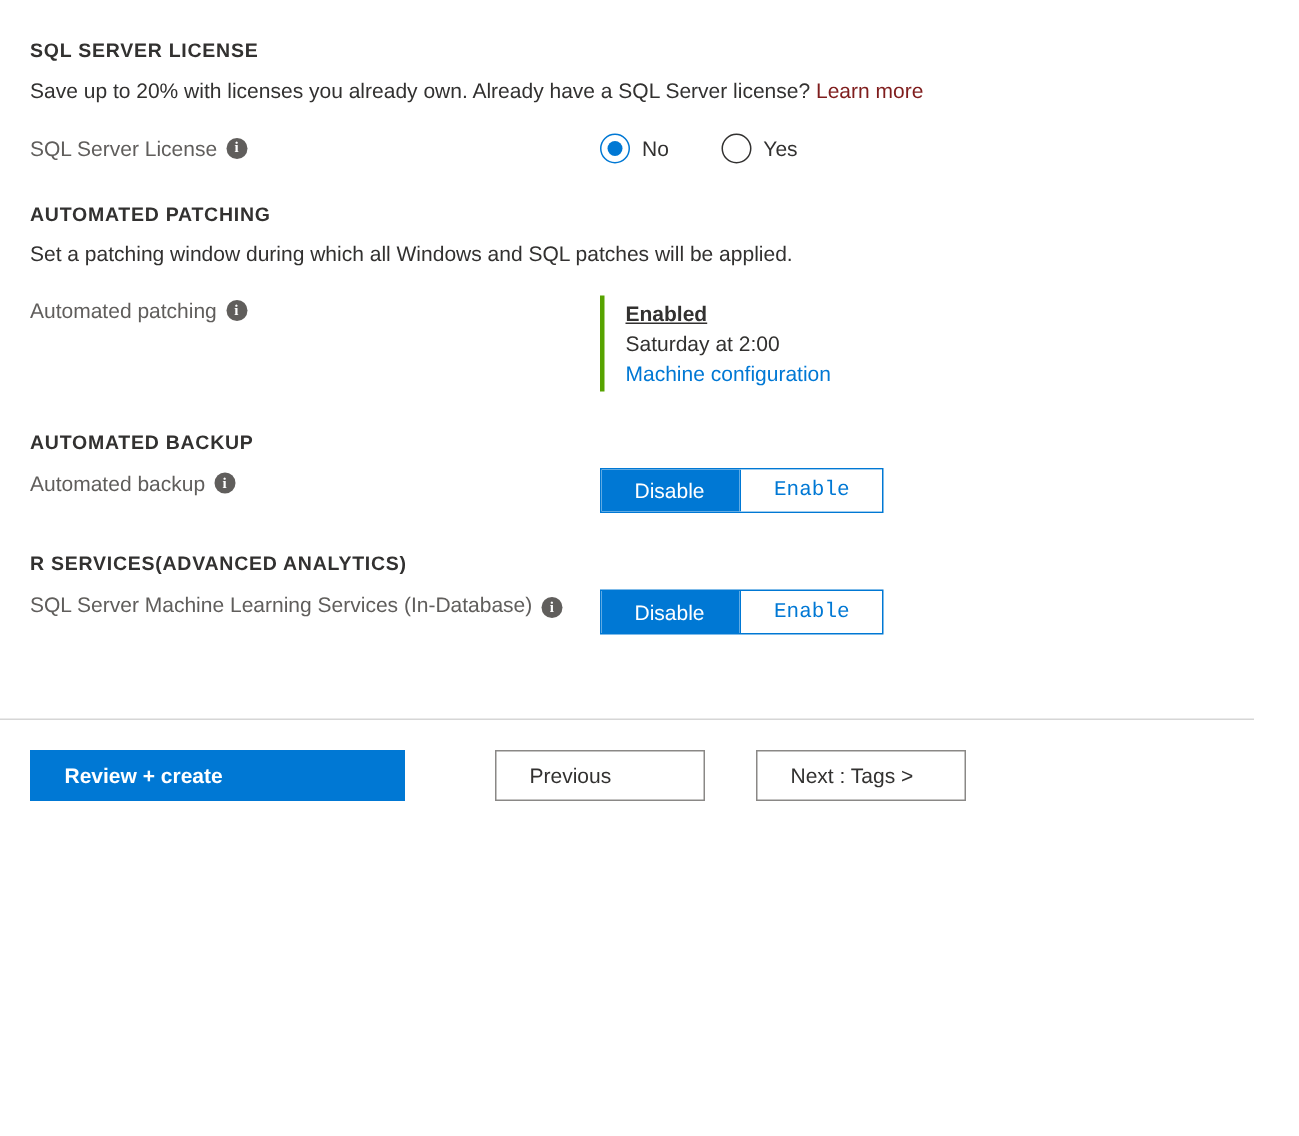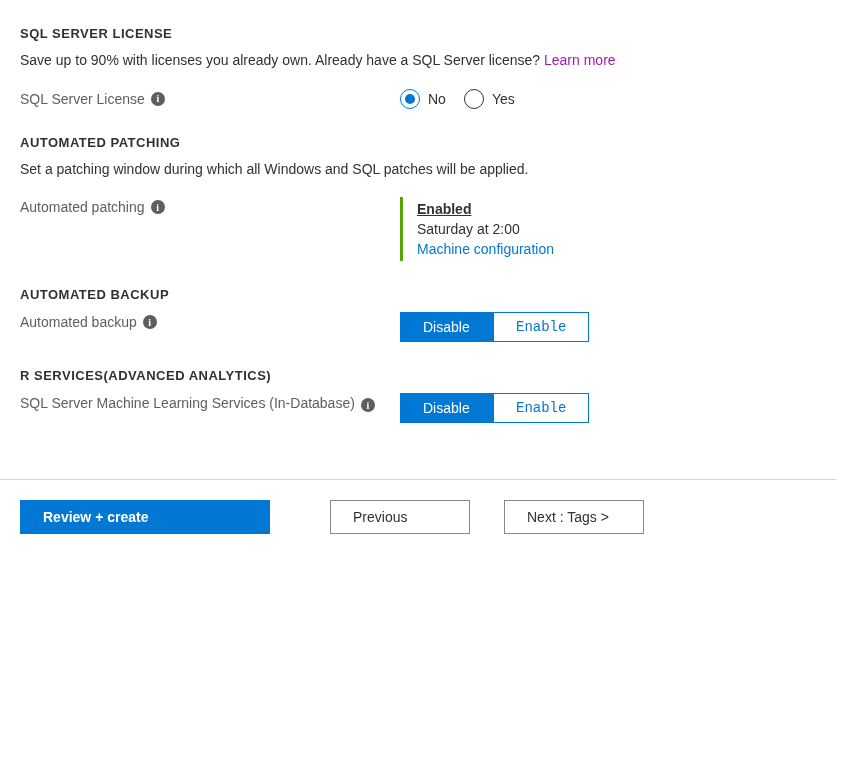--- a/index.html
+++ b/index.html
@@ -25,21 +25,21 @@
     text-transform: uppercase;
   }
   .section-header:first-child { margin-top: 6px; }
   .section-desc {
     font-size: 14px;
     color: #323130;
     margin-bottom: 18px;
     line-height: 1.4;
   }
   .link {
-    color: #a21caf;
+    color: #7f1d1d;
     text-decoration: none;
     cursor: pointer;
   }
   .field-row {
     display: flex;
     align-items: flex-start;
     margin-bottom: 14px;
   }
   .field-label {
     width: 380px;
@@ -66,21 +66,21 @@
     align-items: center;
     justify-content: center;
     font-style: normal;
     font-family: Georgia, serif;
     cursor: default;
   }
   
   .radio-group {
     display: flex;
     align-items: flex-end;
-    gap: 18px;
+    gap: 35px;
   }
   .radio {
     display: flex;
     align-items: center;
     gap: 8px;
     cursor: pointer;
   }
   .radio-circle {
     width: 20px;
     height: 20px;
@@ -173,21 +173,21 @@
   .gap { width: 36px; flex-shrink: 0; }
   .gap-sm { width: 10px; flex-shrink: 0; }
 </style>
 </head>
 <body>
 
 <div class="page">
 
   <div class="section-header">SQL SERVER LICENSE</div>
   <div class="section-desc">
-    <span>Save up to 90% with licenses you already own. Already have a SQL Server license? </span><a class="link">Learn more</a>
+    <span>Save up to 20% with licenses you already own. Already have a SQL Server license? </span><a class="link">Learn more</a>
   </div>
   <div class="field-row">
     <div class="field-label">
       <span>SQL Server License</span>
       <span class="info-icon">i</span>
     </div>
     <div class="field-control">
       <div class="radio-group">
         <div class="radio selected">
           <span class="radio-circle">

